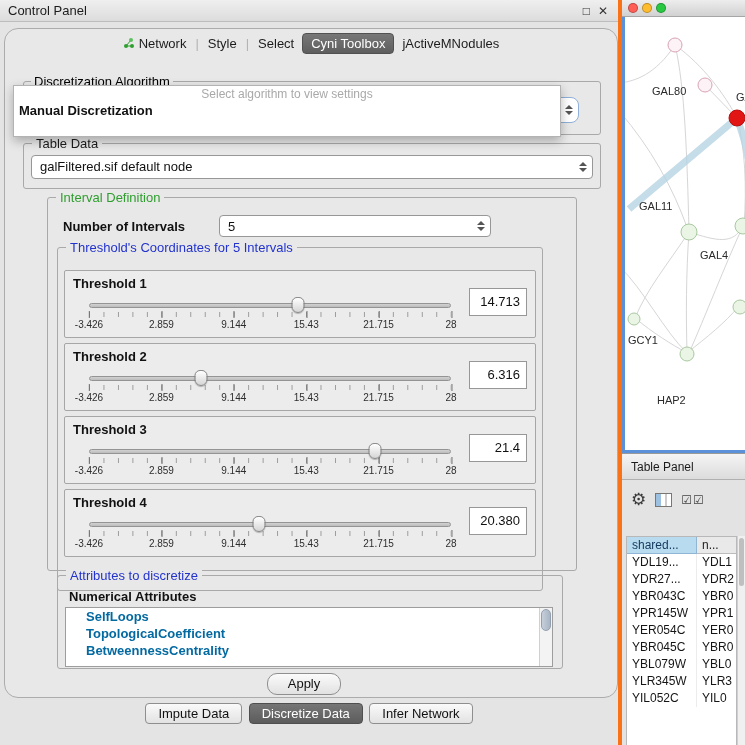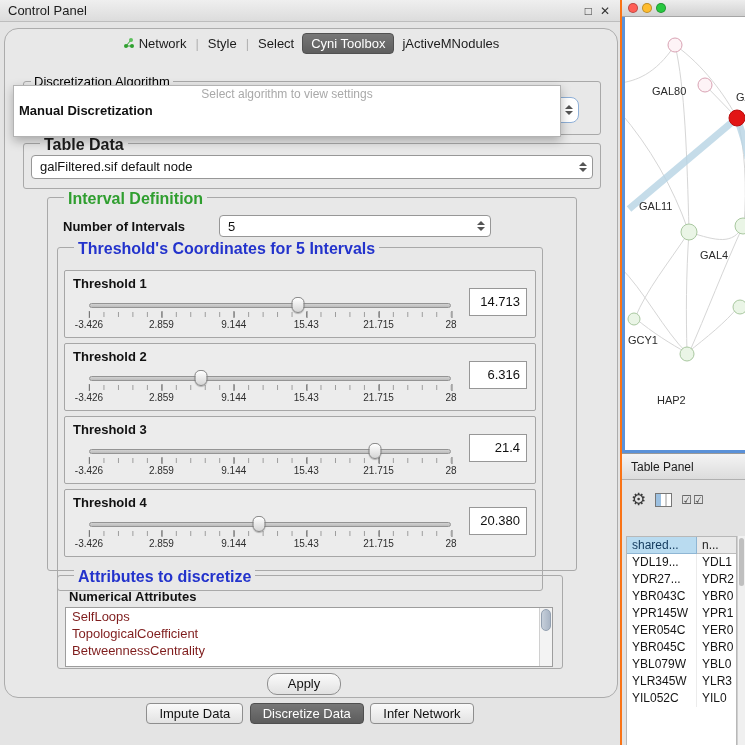--- a/index.html
+++ b/index.html
@@ -1,41 +1,41 @@
 <!DOCTYPE html>
 <html><head>
 <meta charset="utf-8">
 <style>
   * { margin:0; padding:0; box-sizing:border-box; }
   html,body { width:745px; height:745px; overflow:hidden;
               font-family:"Liberation Sans", sans-serif; background:#d4d4d4; }
 
   
   #left-window { position:absolute; left:0; top:0; width:622px; height:745px;
-                 background:#e4e4e4; border-right:2px solid #f97316; }
+                 background:#e4e4e4; border-right:4px solid #f97316; }
   .titlebar { position:absolute; left:0; top:0; right:0; height:22px;
               background:linear-gradient(#efefef,#dcdcdc); border-bottom:1px solid #bdbdbd; }
   .titlebar .title { position:absolute; left:8px; top:0; line-height:22px; font-size:13px; color:#1c1c1c; }
   .win-icons { position:absolute; right:10px; top:0; height:22px; display:flex; gap:8px; align-items:center; }
   .win-icons span { font-size:12px; color:#333; cursor:default; }
 
   .inner-panel { position:absolute; left:4px; top:28px; width:614px; height:670px;
                  background:#e8e8e8; border:1px solid #acacac; border-radius:14px; }
 
   
   .top-tabs { position:absolute; left:0; right:0; top:2px; height:24px;
               display:flex; justify-content:center; align-items:center; font-size:13px; }
   .ttab { padding:2px 8px; color:#1c1c1c; display:flex; align-items:center; gap:4px; border-radius:4px; }
   .ttab.dark { background:linear-gradient(#777,#5e5e5e); color:#fff; border:1px solid #515151; }
   .tab-div { color:#b2b2b2; padding:0 1px; }
 
   
   .group { position:absolute; border:1px solid #a9a9a9; border-radius:3px; }
-  .group-label { position:absolute; top:-8px; left:16px; background:#e8e8e8; padding:0 4px;
-                 font-size:16px; color:#1c1c1c; white-space:nowrap;font-weight:bold; }
+  .group-label { position:absolute; top:-8px; left:8px; background:#e8e8e8; padding:0 4px;
+                 font-size:13px; color:#1c1c1c; white-space:nowrap; }
   .group-label.green { color:#2f9e2f; }
   .group-label.blue  { color:#2333cc; }
 
   
   .combo { position:absolute; background:#fff; border:1px solid #979797; border-radius:4px;
            font-size:13px; color:#111; }
   .combo .txt { position:absolute; left:8px; right:18px; top:0; bottom:0; line-height:22px;
                 white-space:nowrap; overflow:hidden; }
   .spin { position:absolute; right:5px; top:0; bottom:0; width:9px; display:flex;
           flex-direction:column; justify-content:center; align-items:center; gap:2px; }
@@ -84,21 +84,21 @@
                         width:1px; height:7px; background:#6f6f6f; }
   .value-box { position:absolute; right:8px; top:17px; width:58px; height:28px; background:#fff;
                border:1px solid #979797; font-size:13px; line-height:26px;
                text-align:right; padding-right:6px; color:#111; }
 
   
   #attr-group { left:52px; top:546px; width:506px; height:94px; }
   #attr-heading { position:absolute; left:64px; top:560px; font-size:13px; font-weight:bold; color:#111; }
   #attr-list { position:absolute; left:60px; top:578px; width:488px; height:60px;
                background:#fff; border:1px solid #9d9d9d; overflow:hidden; }
-  .list-item { font-size:13px; height:17px; line-height:17px; padding-left:6px; color:#7f1d1d; white-space:nowrap; }
+  .list-item { font-size:13px; height:17px; line-height:17px; padding-left:20px; color:#0369a1; white-space:nowrap;font-weight:bold; }
   .vscroll { position:absolute; right:0; top:0; bottom:0; width:13px; background:#f3f3f3;
              border-left:1px solid #d0d0d0; }
   .vscroll .thumb2 { position:absolute; top:1px; left:1px; right:1px; height:22px;
                      background:linear-gradient(90deg,#c6cfda,#a9b5c5); border:1px solid #93a0b0;
                      border-radius:6px; }
 
   
   #apply-btn { position:absolute; left:262px; top:644px; width:74px; height:22px;
                background:linear-gradient(#fbfbfb,#e1e1e1); border:1px solid #8f8f8f; border-radius:10px;
                font-size:13px; text-align:center; line-height:20px; color:#111; }

